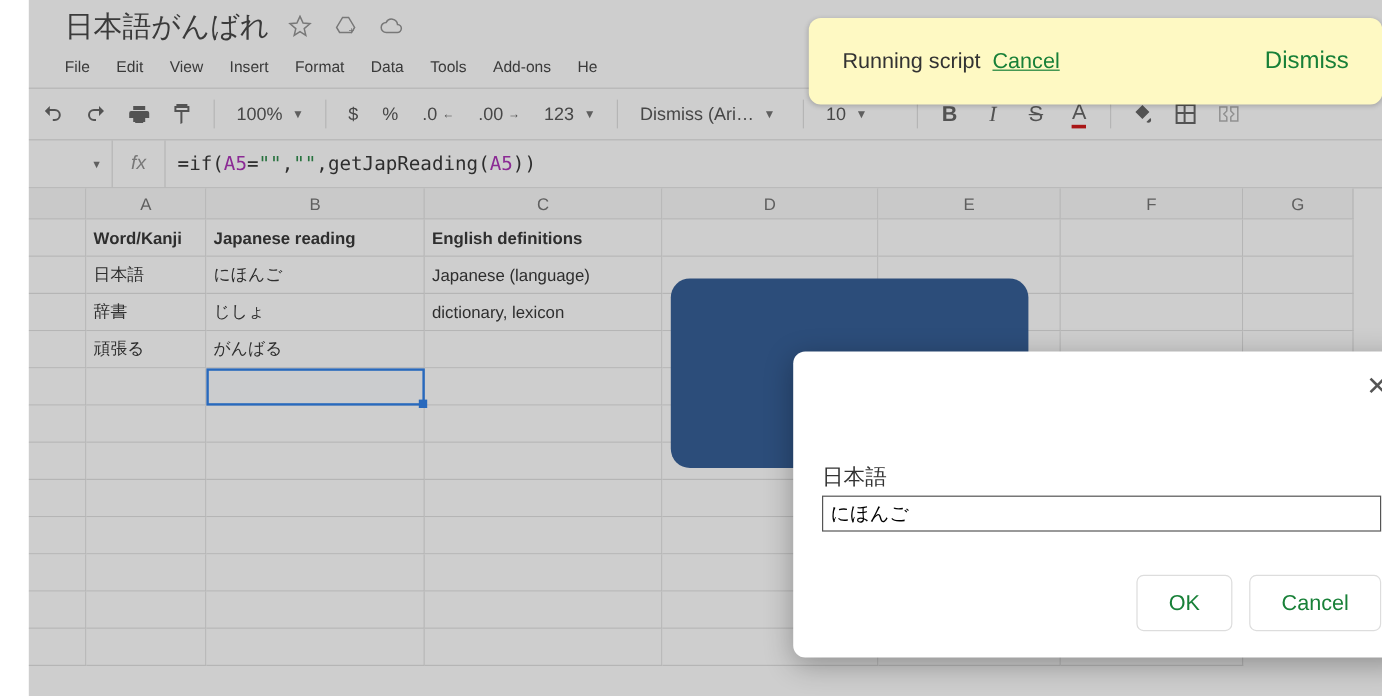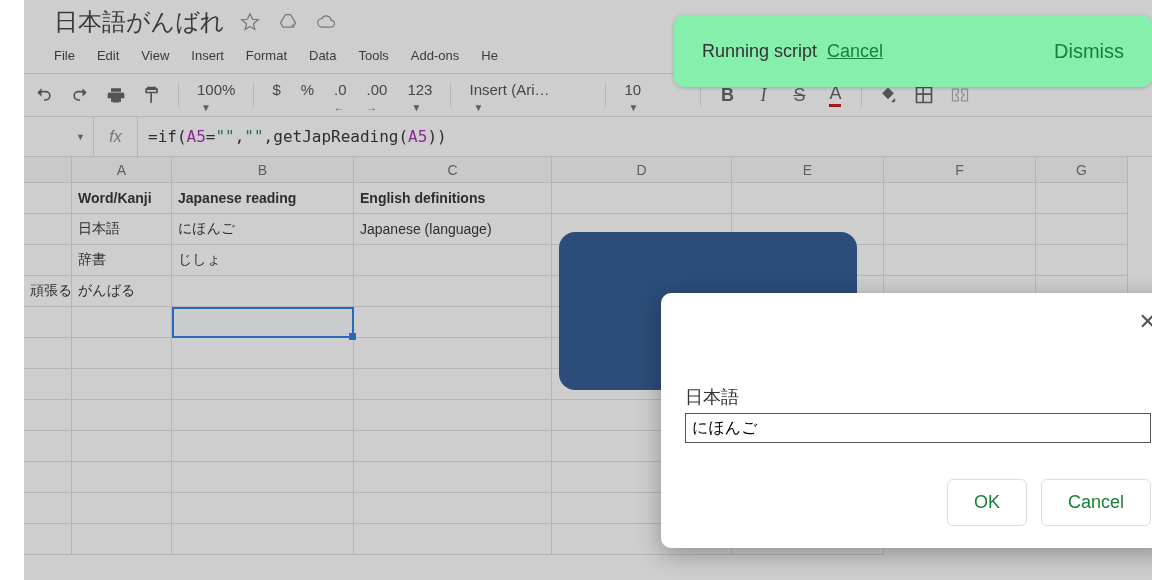--- a/index.html
+++ b/index.html
@@ -36,21 +36,21 @@
   }
   .menubar span { cursor:default; }
   .toolbar {
     border-top:1px solid #ddd; border-bottom:1px solid #ddd;
     height:44px; display:flex; align-items:center;
     padding: 0 6px; gap:8px; color:#555;
   }
   .tb-btn { width:28px; height:28px; display:flex; align-items:center; justify-content:center; color:#555;}
   .tb-btn svg { width:20px; height:20px; fill:#555; }
   .tb-sep { width:1px; height:24px; background:#ddd; margin:0 4px;}
-  .tb-drop { display:flex; align-items:flex-start; gap:4px; padding:0 6px; height:28px; color:#444; font-size:15px;flex-direction:column;}
+  .tb-drop { display:flex; align-items:center; gap:4px; padding:0 6px; height:28px; color:#444; font-size:15px;}
   .tb-drop .chev { font-size:10px; color:#666; margin-left:4px;}
   .tb-text { font-size:15px; color:#444;}
   .tb-under { border-bottom: 3px solid #c00; padding-bottom:0px;}
   .formula-bar {
     display:flex; align-items:center;
     border-bottom:1px solid #ddd; height:40px;
     font-size:16px;
   }
   .namebox { width:70px; display:flex; align-items:center; justify-content:flex-end; padding-right:8px; color:#666; border-right:1px solid #ddd; height:100%;}
   .namebox .chev { font-size:9px; margin-left:2px;}
@@ -84,21 +84,21 @@
     z-index:5;
   }
   .selected-handle {
     position:absolute; width:7px; height:7px; background:#1a73e8;
     right:-4px; bottom:-4px;
   }
   
   .toast {
     position:absolute; top:15px; left:650px;
     width:478px; height:72px;
-    background:#86efac;
+    background:#fef9c3;
     border-radius:10px;
     box-shadow: 0 1px 4px rgba(0,0,0,0.2);
     z-index: 60;
     display:flex; align-items:center;
     padding: 0 28px;
     font-size:18px;
     color:#333;
   }
   .toast .cancel { color:#188038; text-decoration:underline; margin-left:10px;}
   .toast .dismiss { margin-left:auto; color:#188038; font-size:20px;}
@@ -214,21 +214,21 @@
     <div class="tb-drop">
         <span class="tb-text">.00</span>
         <span style="font-size:10px">→</span>
       </div>
     <div class="tb-drop">
         <span class="tb-text">123</span>
         <span class="chev">▼</span>
       </div>
     <div class="tb-sep"></div>
     <div class="tb-drop" style="width:130px">
-        <span class="tb-text">Insert (Ari…</span>
+        <span class="tb-text">Dismiss (Ari…</span>
         <span class="chev">▼</span>
       </div>
     <div class="tb-sep"></div>
     <div class="tb-drop" style="width:70px">
         <span class="tb-text">10</span>
         <span class="chev">▼</span>
       </div>
     <div class="tb-sep"></div>
     <div class="tb-btn" style="font-weight:bold;font-size:18px">B</div>
     <div class="tb-btn" style="font-style:italic;font-size:18px;font-family:serif">I</div>
@@ -288,20 +288,21 @@
     <div class="cell">にほんご</div>
     <div class="cell">Japanese (language)</div>
     <div class="cell"></div>
     <div class="cell"></div>
     <div class="cell"></div>
     <div class="cell"></div>
 
     <div class="cell"></div>
     <div class="cell">辞書</div>
     <div class="cell">じしょ</div>
+    <div class="cell">dictionary, lexicon</div>
     <div class="cell"></div>
     <div class="cell"></div>
     <div class="cell"></div>
     <div class="cell"></div>
 
     <div class="cell"></div>
     <div class="cell">頑張る</div>
     <div class="cell">がんばる</div>
     <div class="cell"></div>
     <div class="cell"></div>

